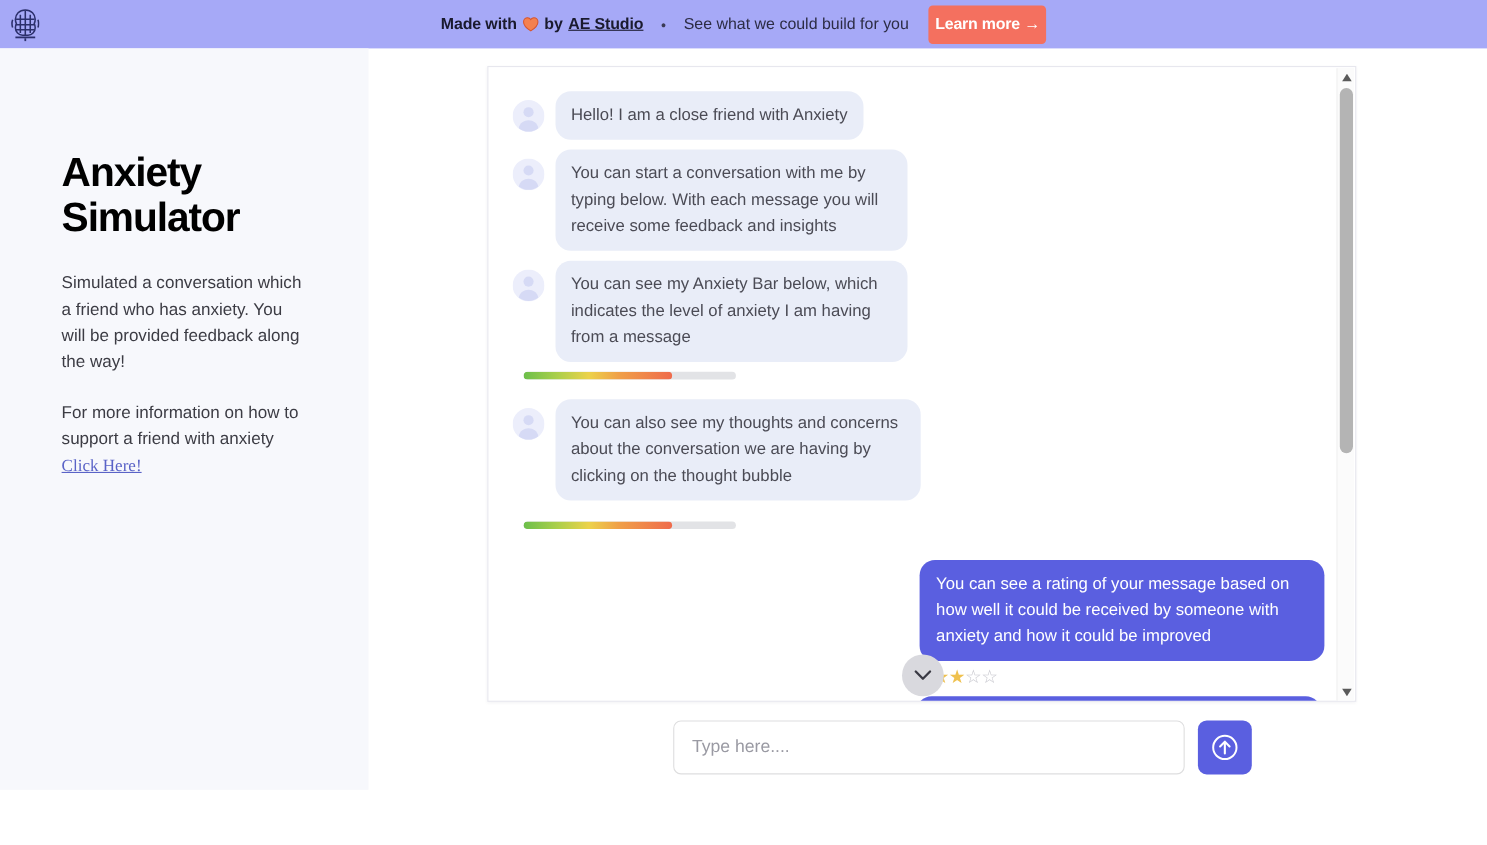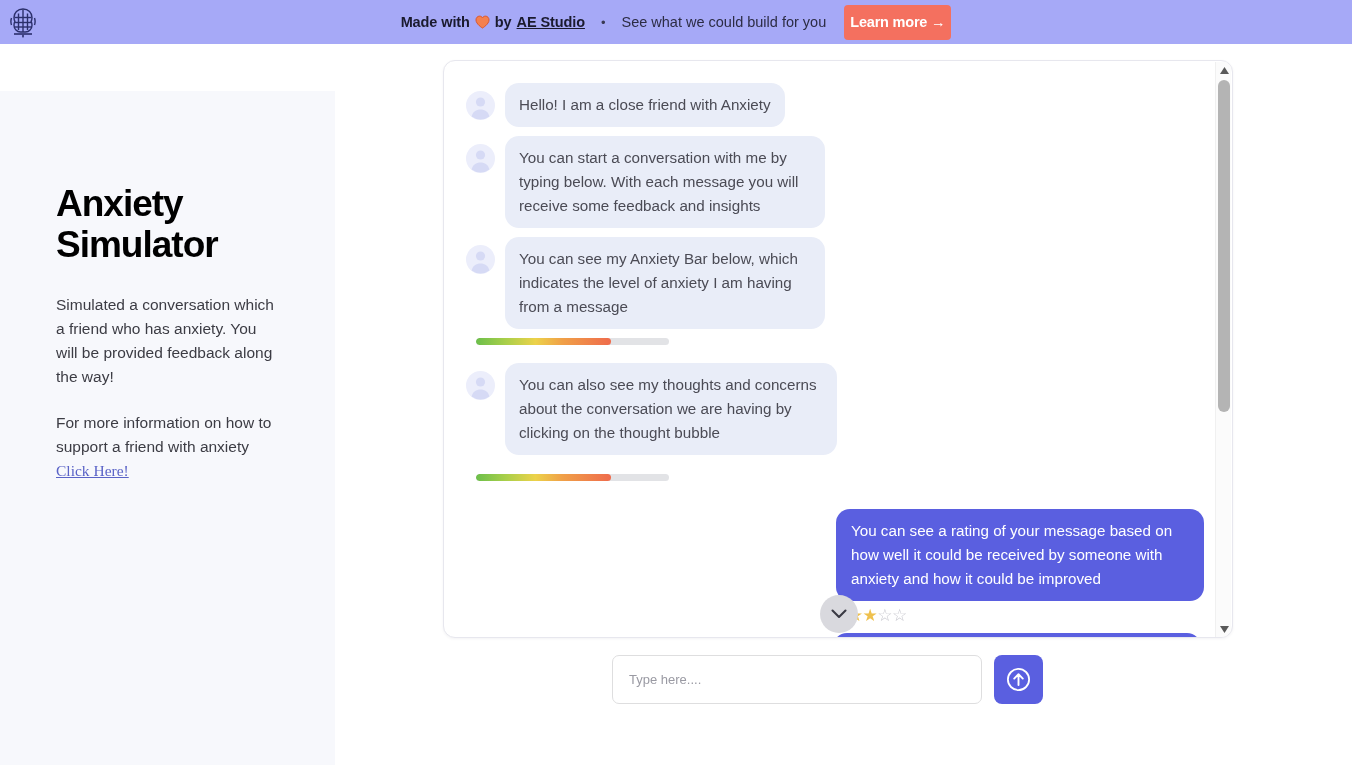--- a/index.html
+++ b/index.html
@@ -75,21 +75,20 @@
     letter-spacing: -0.2px;
   }
 
   
   .sidebar {
     position: absolute;
     left: 0; top: 44px;
     width: 335px; height: 674px;
     background: #f7f8fc;
     padding: 0;
-    margin-top: 47px;
   }
   .sidebar-inner { padding: 92px 55px 0 56px; }
   .app-title {
     font-size: 37px;
     line-height: 41px;
     font-weight: bold;
     color: #000000;
     letter-spacing: -1px;
     margin: 0 0 28px 0;
   }
@@ -105,21 +104,21 @@
     font-family: Liberation Serif, serif;
   }
 
   
   .chat-card {
     position: absolute;
     left: 443px; top: 60px;
     width: 790px; height: 578px;
     background: #ffffff;
     border: 1px solid #e7e7ee;
-    border-radius: 12px;
+    border-radius: 0;
     box-shadow: 0 1px 3px rgba(20,20,60,0.05);
     overflow: hidden;
   }
   .chat-scroll {
     position: absolute;
     left: 0; top: 0;
     width: 773px; height: 576px;
     overflow: hidden;
     padding: 22px 0 0 0;
   }
@@ -237,25 +236,25 @@
 
   
   .input-area {
     position: absolute;
     left: 612px; top: 655px;
     display: flex;
     align-items: center;
     gap: 12px;
   }
   .text-input {
-    width: 370px; height: 49px;
+    width: 465px; height: 49px;
     border: 1px solid #dededf;
     border-radius: 7px;
     background: #ffffff;
-    font-size: 13px;
+    font-size: 16px;
     color: #3c3c44;
     padding: 0 16px;
     outline: none;
     font-family: "Liberation Sans", sans-serif;
   }
   .text-input::placeholder { color: #9a9aa3; }
   .send-btn {
     width: 49px; height: 49px;
     border-radius: 8px;
     background: #5a5fe0;

